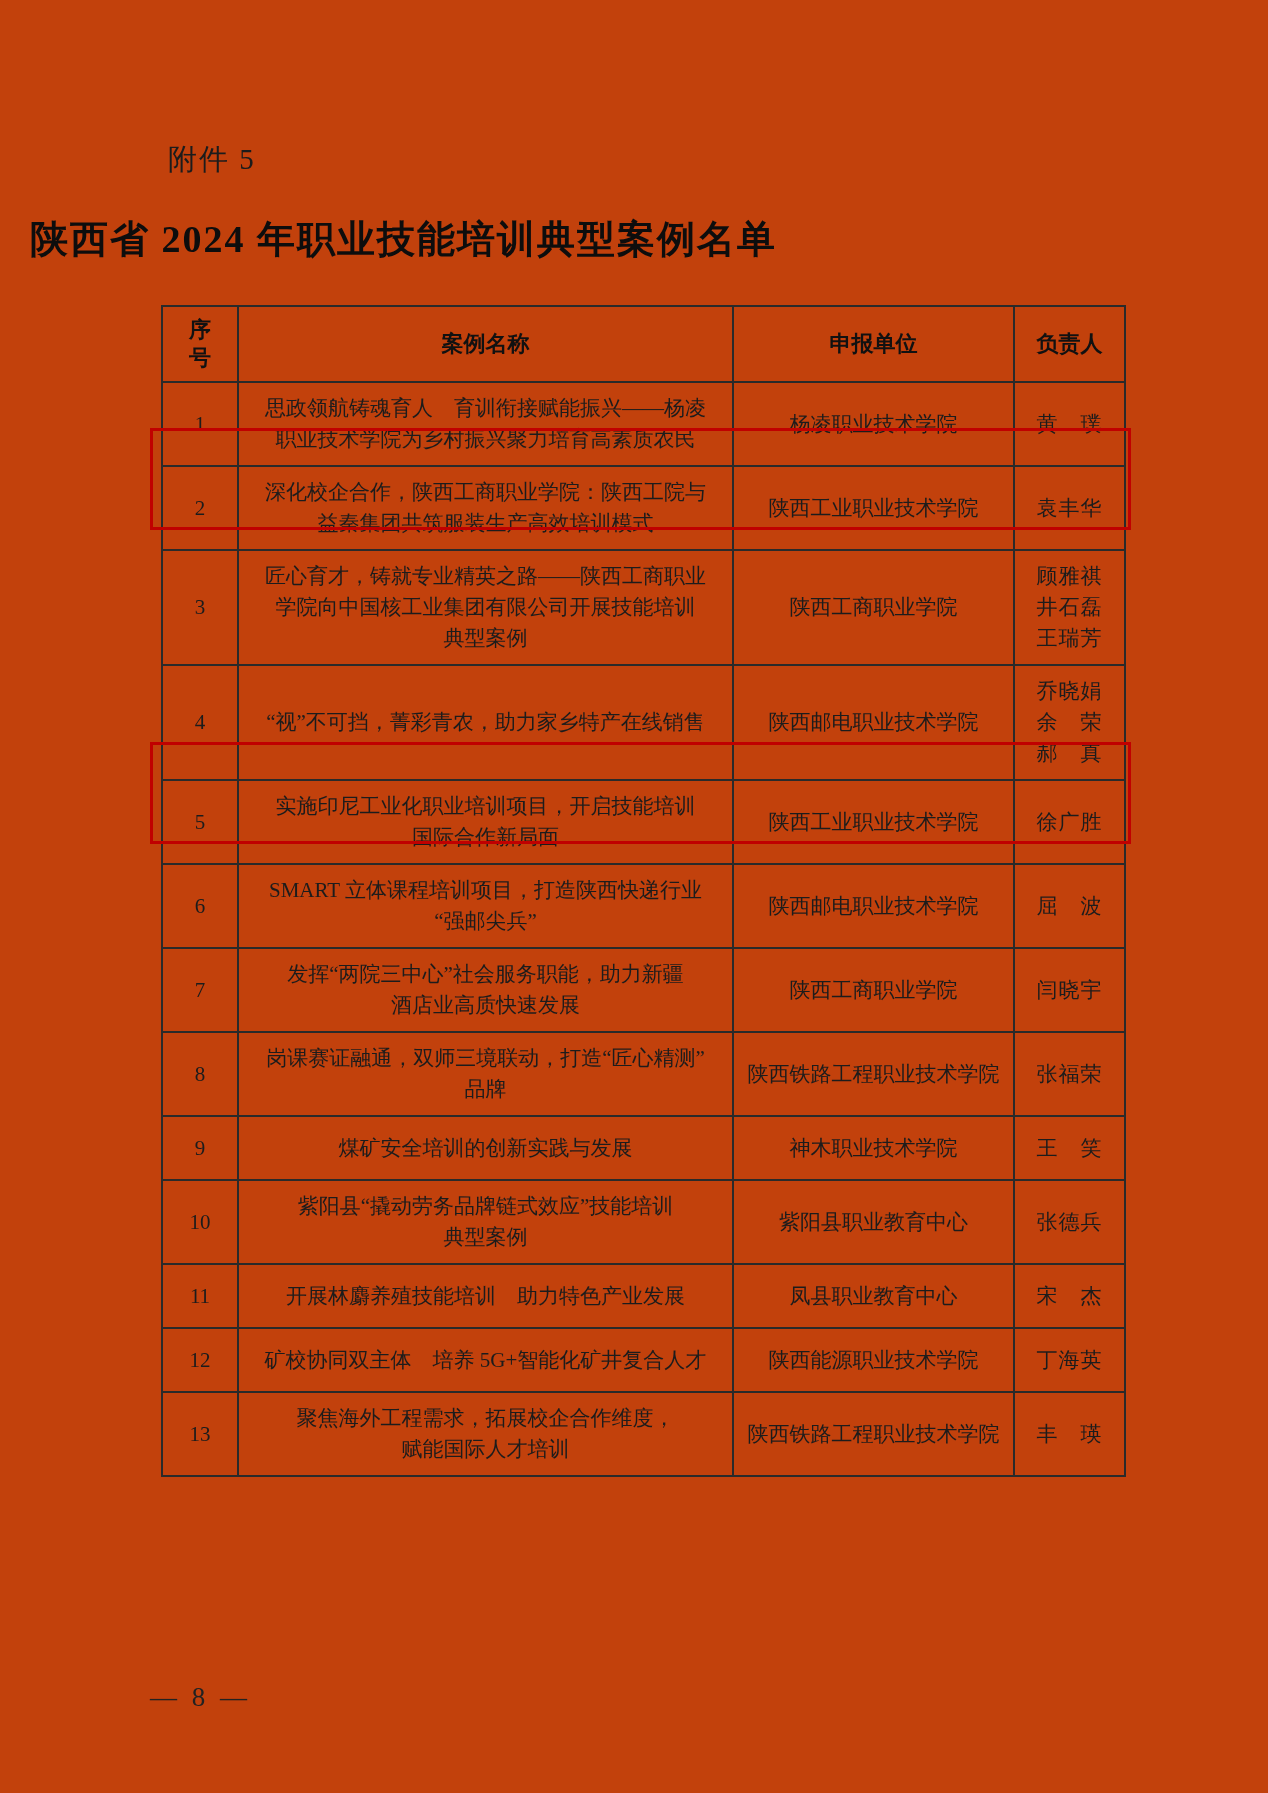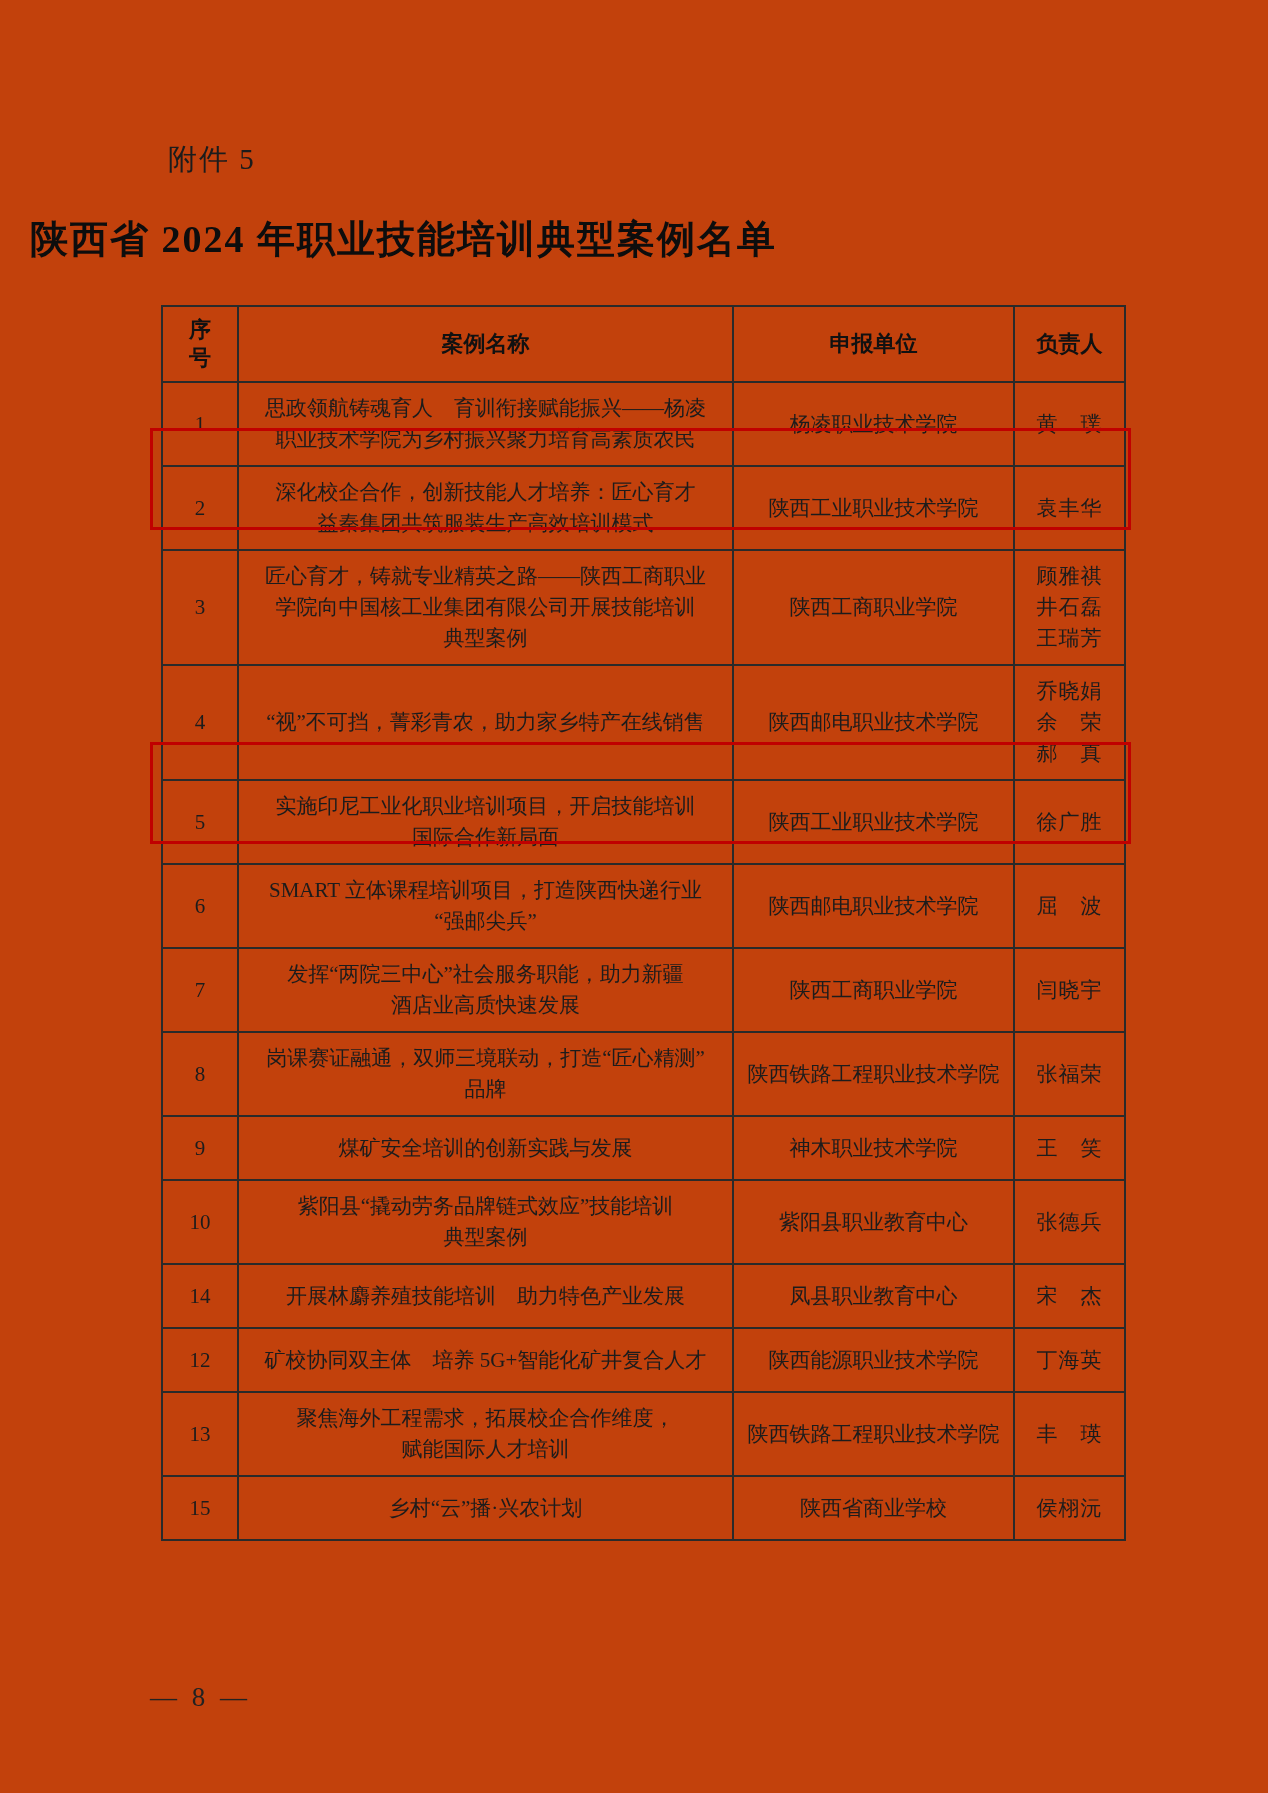--- a/index.html
+++ b/index.html
@@ -110,21 +110,21 @@
       <tbody id="rows">
           <tr class="data-row">
     <td class="c-no">1</td>
     <td class="c-case">思政领航铸魂育人　育训衔接赋能振兴——杨凌
 职业技术学院为乡村振兴聚力培育高素质农民</td>
     <td class="c-org">杨凌职业技术学院</td>
     <td class="c-leader">黄　璞</td>
   </tr>
           <tr class="data-row">
     <td class="c-no">2</td>
-    <td class="c-case">深化校企合作，创新技能人才培养：匠心育才
+    <td class="c-case">深化校企合作，陕西工商职业学院：陕西工院与
 益秦集团共筑服装生产高效培训模式</td>
     <td class="c-org">陕西工业职业技术学院</td>
     <td class="c-leader">袁丰华</td>
   </tr>
           <tr class="data-row">
     <td class="c-no">3</td>
     <td class="c-case">匠心育才，铸就专业精英之路——陕西工商职业
 学院向中国核工业集团有限公司开展技能培训
 典型案例</td>
     <td class="c-org">陕西工商职业学院</td>
@@ -175,44 +175,38 @@
     <td class="c-leader">王　笑</td>
   </tr>
           <tr class="data-row">
     <td class="c-no">10</td>
     <td class="c-case">紫阳县“撬动劳务品牌链式效应”技能培训
 典型案例</td>
     <td class="c-org">紫阳县职业教育中心</td>
     <td class="c-leader">张德兵</td>
   </tr>
           <tr class="data-row">
-    <td class="c-no">14</td>
+    <td class="c-no">11</td>
     <td class="c-case">开展林麝养殖技能培训　助力特色产业发展</td>
     <td class="c-org">凤县职业教育中心</td>
     <td class="c-leader">宋　杰</td>
   </tr>
           <tr class="data-row">
     <td class="c-no">12</td>
     <td class="c-case">矿校协同双主体　培养 5G+智能化矿井复合人才</td>
     <td class="c-org">陕西能源职业技术学院</td>
     <td class="c-leader">丁海英</td>
   </tr>
           <tr class="data-row">
     <td class="c-no">13</td>
     <td class="c-case">聚焦海外工程需求，拓展校企合作维度，
 赋能国际人才培训</td>
     <td class="c-org">陕西铁路工程职业技术学院</td>
     <td class="c-leader">丰　瑛</td>
   </tr>
-          <tr class="data-row">
-    <td class="c-no">15</td>
-    <td class="c-case">乡村“云”播·兴农计划</td>
-    <td class="c-org">陕西省商业学校</td>
-    <td class="c-leader">侯栩沅</td>
-  </tr>
         </tbody>
     </table>
   <div class="hl" style="top: 123px; height: 102px; border-color: rgb(192, 0, 0);"></div>
       <div class="hl" style="top: 437px; height: 102px; border-color: rgb(192, 0, 0);"></div>
     </div>
 
   <div class="page-number">— 8 —</div>
 
 </div>
 

